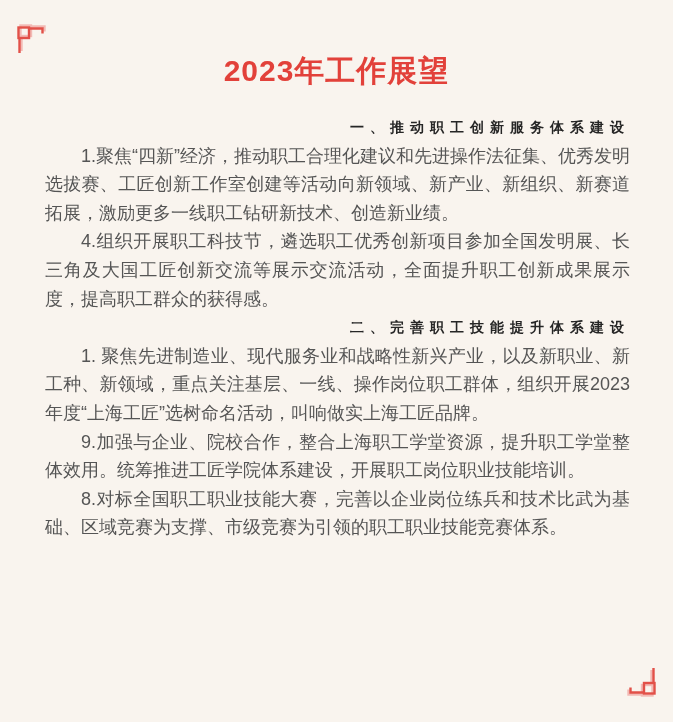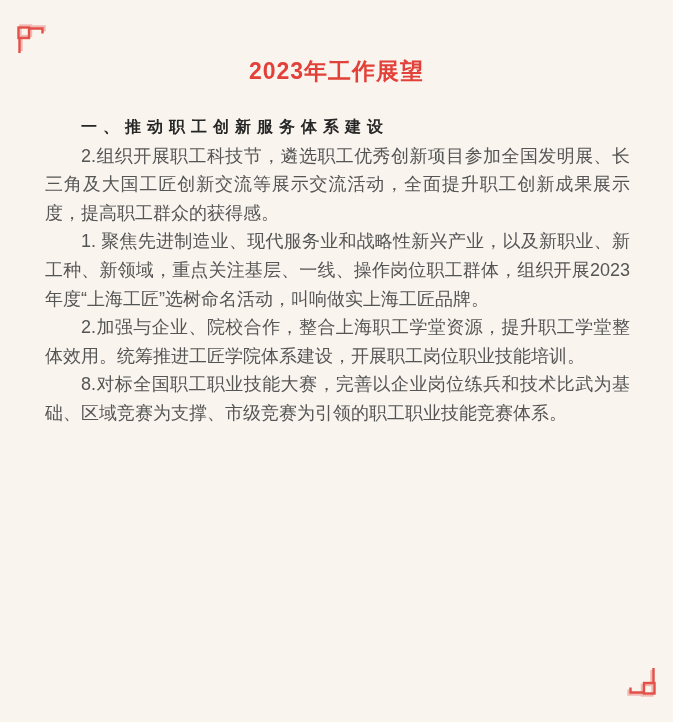--- a/index.html
+++ b/index.html
@@ -13,48 +13,48 @@
   .page { width: 100%; height: 100%; position: relative; }
 
   .ornament { position: absolute; width: 32px; height: 32px; }
   .ornament.tl { left: 15px; top: 24px; }
   .ornament.br { right: 15px; bottom: 25px; transform: rotate(180deg); }
 
   h1.doc-title {
     margin: 0;
     padding-top: 56px;
     text-align: center;
-    font-size: 23px;
+    font-size: 30px;
     line-height: 30px;
     font-weight: 700;
     letter-spacing: 1px;
     color: #e2413a;
   }
 
   .content {
     margin-top: 27px;
     padding: 0 43px 0 45px;
     font-size: 18px;
     line-height: 28.6px;
     color: #555555;
     text-align: justify;
   }
   .content p {
     margin: 0;
     text-indent: 2em;
   }
   .content h2.section-heading {
     margin: 0;
-    font-size: 16px;
+    font-size: 14px;
     line-height: 28.6px;
     font-weight: 700;
     color: #262626;
     letter-spacing: 6px;
     text-indent: 36px;
-    text-align: left;
+    text-align: right;
   }
 </style>
 </head>
 <body>
 
 <div class="page">
 
   <div class="ornament tl">
     <svg width="32" height="32" viewBox="0 0 32 32" aria-hidden="true">
       <g fill="none" stroke="#f2b9b4" stroke-width="2.4" transform="translate(2,-2)">
@@ -68,24 +68,26 @@
         <path d="M4.5 14 V29"></path>
       </g>
     </svg>
   </div>
 
   <h1 class="doc-title">2023年工作展望</h1>
 
   <div class="content">
 
     <h2 class="section-heading">一、推动职工创新服务体系建设</h2>
-    <p>2.组织开展职工科技节，遴选职工优秀创新项目参加全国发明展、长三角及大国工匠创新交流等展示交流活动，全面提升职工创新成果展示度，提高职工群众的获得感。</p>
+    <p>1.聚焦“四新”经济，推动职工合理化建议和先进操作法征集、优秀发明选拔赛、工匠创新工作室创建等活动向新领域、新产业、新组织、新赛道拓展，激励更多一线职工钻研新技术、创造新业绩。</p>
+    <p>4.组织开展职工科技节，遴选职工优秀创新项目参加全国发明展、长三角及大国工匠创新交流等展示交流活动，全面提升职工创新成果展示度，提高职工群众的获得感。</p>
 
+    <h2 class="section-heading">二、完善职工技能提升体系建设</h2>
     <p>1. 聚焦先进制造业、现代服务业和战略性新兴产业，以及新职业、新工种、新领域，重点关注基层、一线、操作岗位职工群体，组织开展2023年度“上海工匠”选树命名活动，叫响做实上海工匠品牌。</p>
-    <p>2.加强与企业、院校合作，整合上海职工学堂资源，提升职工学堂整体效用。统筹推进工匠学院体系建设，开展职工岗位职业技能培训。</p>
+    <p>9.加强与企业、院校合作，整合上海职工学堂资源，提升职工学堂整体效用。统筹推进工匠学院体系建设，开展职工岗位职业技能培训。</p>
     <p>8.对标全国职工职业技能大赛，完善以企业岗位练兵和技术比武为基础、区域竞赛为支撑、市级竞赛为引领的职工职业技能竞赛体系。</p>
 
   </div>
 
   <div class="ornament br">
     <svg width="32" height="32" viewBox="0 0 32 32" aria-hidden="true">
       <g fill="none" stroke="#f2b9b4" stroke-width="2.4" transform="translate(2,-2)">
         <rect x="3.5" y="3.5" width="10.5" height="10.5"></rect>
         <path d="M14 4.5 H27.5 V9.5"></path>
         <path d="M4.5 14 V29"></path>

